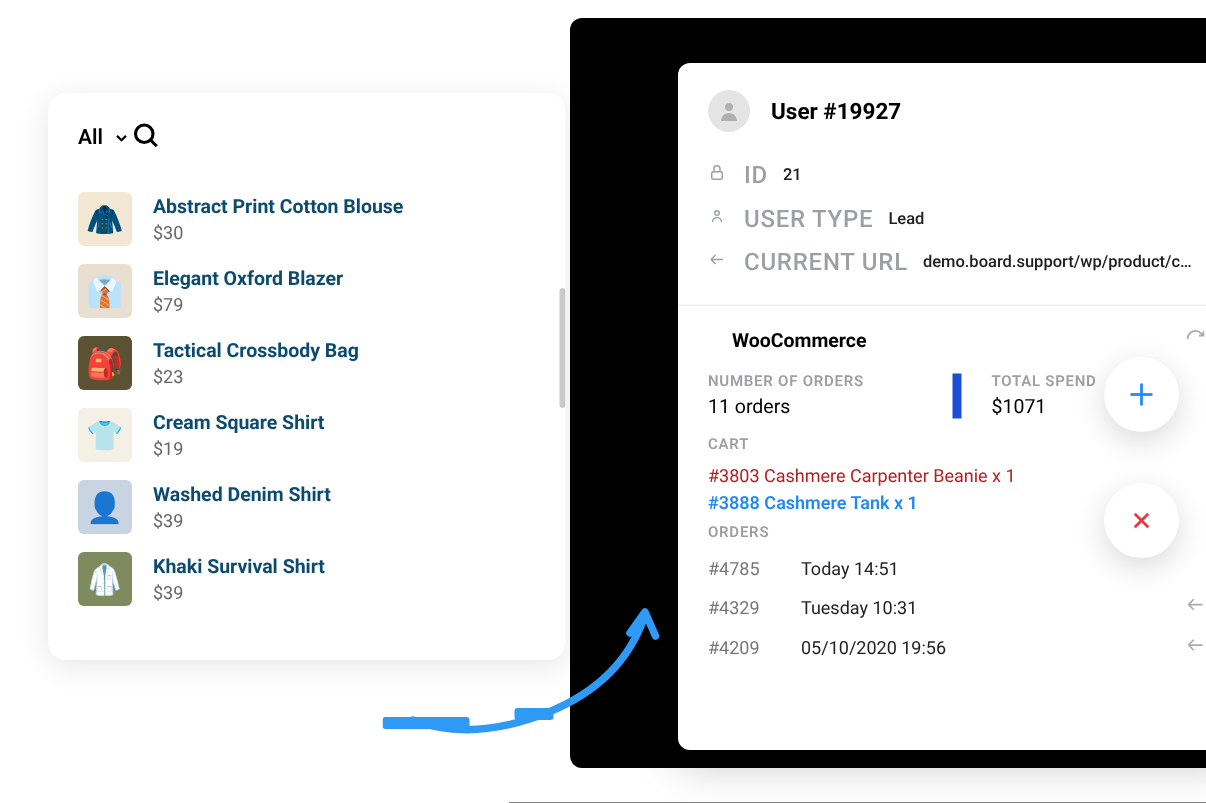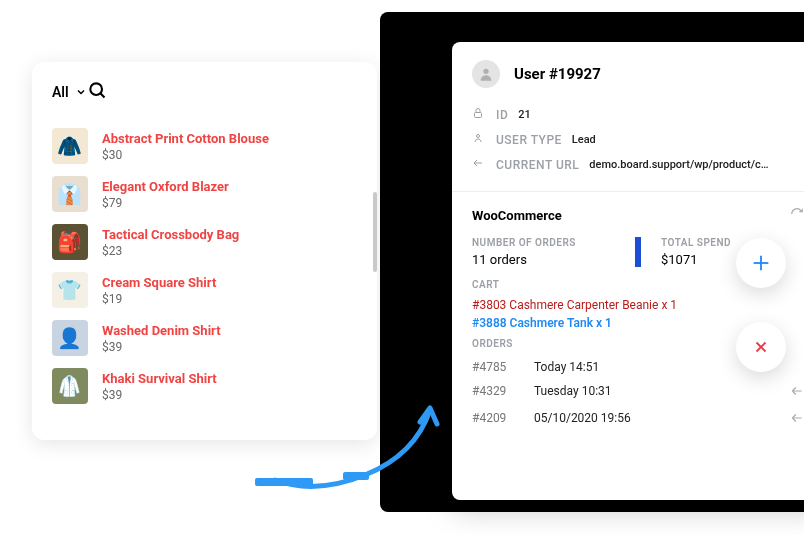--- a/index.html
+++ b/index.html
@@ -63,21 +63,21 @@
   height: 36px;
   border-radius: 4px;
   flex-shrink: 0;
   display: flex;
   align-items: center;
   justify-content: center;
   font-size: 20px;
 }
 
 .product-info { display: flex; flex-direction: column; gap: 2px; }
-.product-name { font-size: 13px; font-weight: 700; color: #ef4444; }
+.product-name { font-size: 13px; font-weight: 700; color: #0c4a6e; }
 .product-price { font-size: 12px; color: #666; }
 
 .scrollbar-indicator {
   position: absolute;
   top: 130px;
   right: 0;
   width: 4px;
   height: 80px;
   background: #c9c9c9;
   border-radius: 2px;
@@ -116,55 +116,56 @@
 
 .meta-rows { padding: 0 20px 14px; }
 .meta-row {
   display: flex;
   align-items: center;
   gap: 10px;
   padding: 5px 0;
   font-size: 11px;
 }
 .meta-row .icon { width: 14px; color: #888; flex-shrink: 0; }
-.meta-label { color: #9ca0a6; text-transform: uppercase; letter-spacing: 0.5px; font-weight: 500; font-size: 12px; }
+.meta-label { color: #9ca0a6; text-transform: uppercase; letter-spacing: 0.5px; font-weight: 500; font-size: 16px; }
 .meta-value { color: #202020; font-weight: 500; }
 .meta-value.truncate { max-width: 180px; white-space: nowrap; overflow: hidden; text-overflow: ellipsis; }
 
 .divider { height: 1px; background: #eee; margin: 0 0 14px; }
 
 .woo-section { padding: 0 20px 16px; }
 
 .woo-header {
   display: flex;
   justify-content: space-between;
   align-items: center;
   margin-bottom: 12px;
 }
-.woo-title { font-size: 13px; font-weight: 700; }
+.woo-title { font-size: 13px; font-weight: 700; margin-left: 16px; }
 .refresh-icon { color: #888; cursor: pointer; }
 
 .stats-row {
   display: flex;
   margin-bottom: 12px;
 }
 .stat-block { flex: 1; }
 .stat-block.divider-right { border-right: 6px solid #1d4ed8; padding-right: 20px; }
 .stat-block + .stat-block { padding-left: 20px; }
 .stat-label { font-size: 10px; color: #9ca0a6; text-transform: uppercase; letter-spacing: 0.5px; font-weight: 600; margin-bottom: 4px; }
 .stat-value { font-size: 13px; color: #000; }
 
 .section-label { font-size: 10px; color: #9ca0a6; text-transform: uppercase; letter-spacing: 0.5px; font-weight: 600; margin-bottom: 6px; margin-top: 6px; }
 
 .cart-line { font-size: 12px; color: #b91c1c; padding: 2px 0; }
 .cart-line.link { color: #1f8af5; font-weight: 600; cursor: pointer; }
 
 .orders-list { margin-top: 4px; }
 .order-row {
   display: flex;
+  align-items: center;
   gap: 14px;
   padding: 5px 0;
   font-size: 12px;
 }
 .order-id { color: #777; width: 48px; }
 .order-time { color: #222; flex: 1; }
 .order-arrow { color: #aaa; }
 
 .fab {
   position: absolute;

